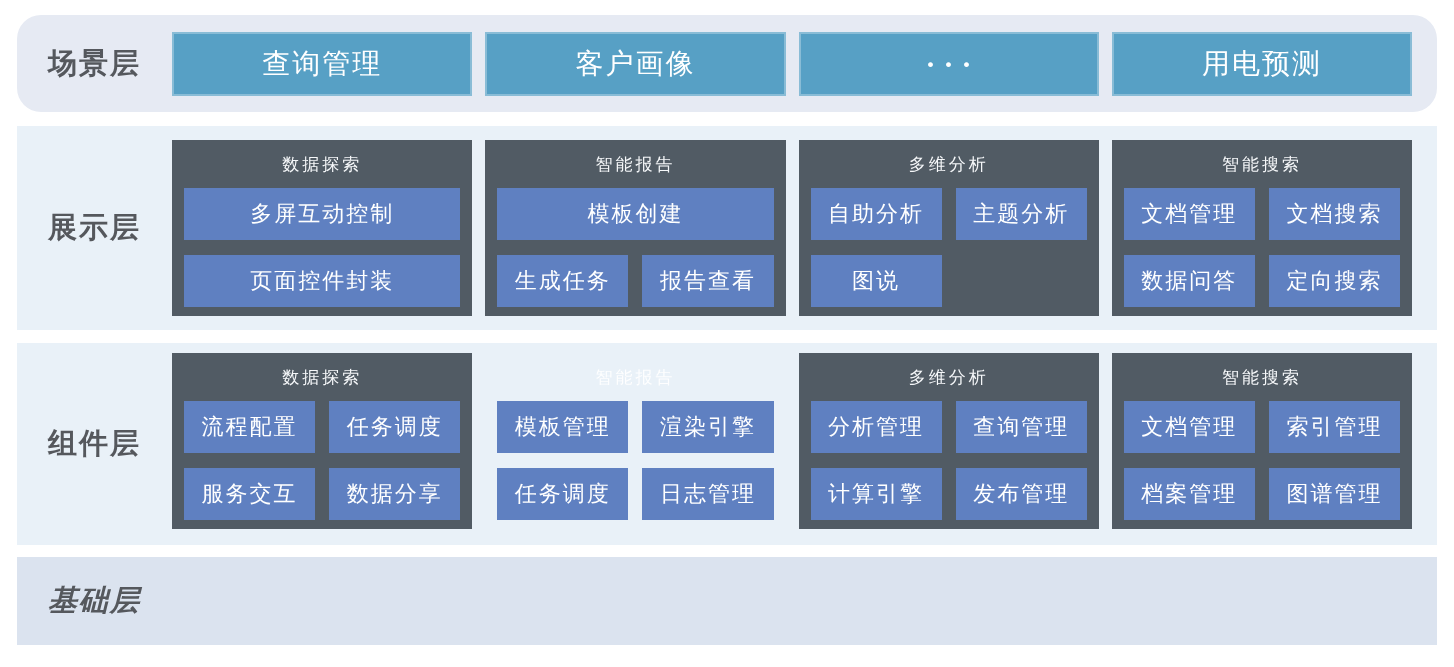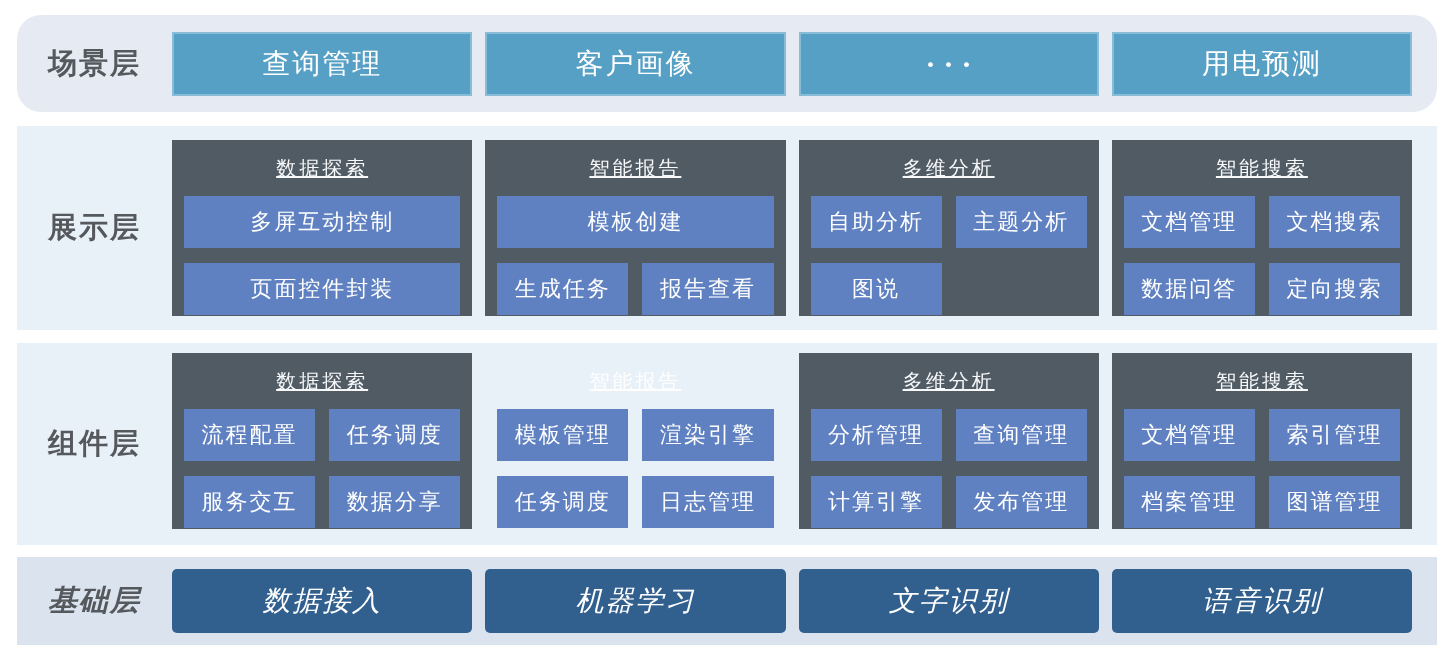--- a/index.html
+++ b/index.html
@@ -34,22 +34,22 @@
   .btn-dots { font-size:30px; font-weight:bold; letter-spacing:8px; text-indent:8px; }
 
   .card {
     background:var(--card,#515b64); height:176px; box-sizing:border-box;
     padding:0 12px;
   }
   .band-display .card   { margin-top:14px; }
   .band-component .card { margin-top:10px; }
   .card.ghost { background:transparent; }
   .card-title {
-    height:56px; display:flex; align-items:center; justify-content:center;
-    color:#f6f8fa; font-size:20px; letter-spacing:3px;text-decoration:underline;
+    height:48px; display:flex; align-items:center; justify-content:center;
+    color:#f6f8fa; font-size:17px; letter-spacing:3px;
   }
   .card.ghost .card-title { color:rgba(255,255,255,0.92); }
   .card-body {
     display:grid; grid-template-columns:1fr 1fr; column-gap:14px; row-gap:15px;
   }
   .btn-sub {
     height:52px; background:var(--sub,#5f80c1); box-sizing:border-box;
     display:flex; align-items:center; justify-content:center;
     color:#ffffff; font-size:22px; letter-spacing:2px; cursor:pointer;
   }
@@ -155,21 +155,15 @@
           <div class="btn-sub">档案管理</div>
           <div class="btn-sub">图谱管理</div>
         </div>
       </div>
 
     </div>
   </section>
 
   <section class="band band-base">
     <div class="band-label">基础层</div>
-    <div class="band-content centered">
-      <div class="btn-big btn-base">数据接入</div>
-      <div class="btn-big btn-base">机器学习</div>
-      <div class="btn-big btn-base">文字识别</div>
-      <div class="btn-big btn-base">语音识别</div>
-    </div>
   </section>
 
 </div>
 
 </body></html>

